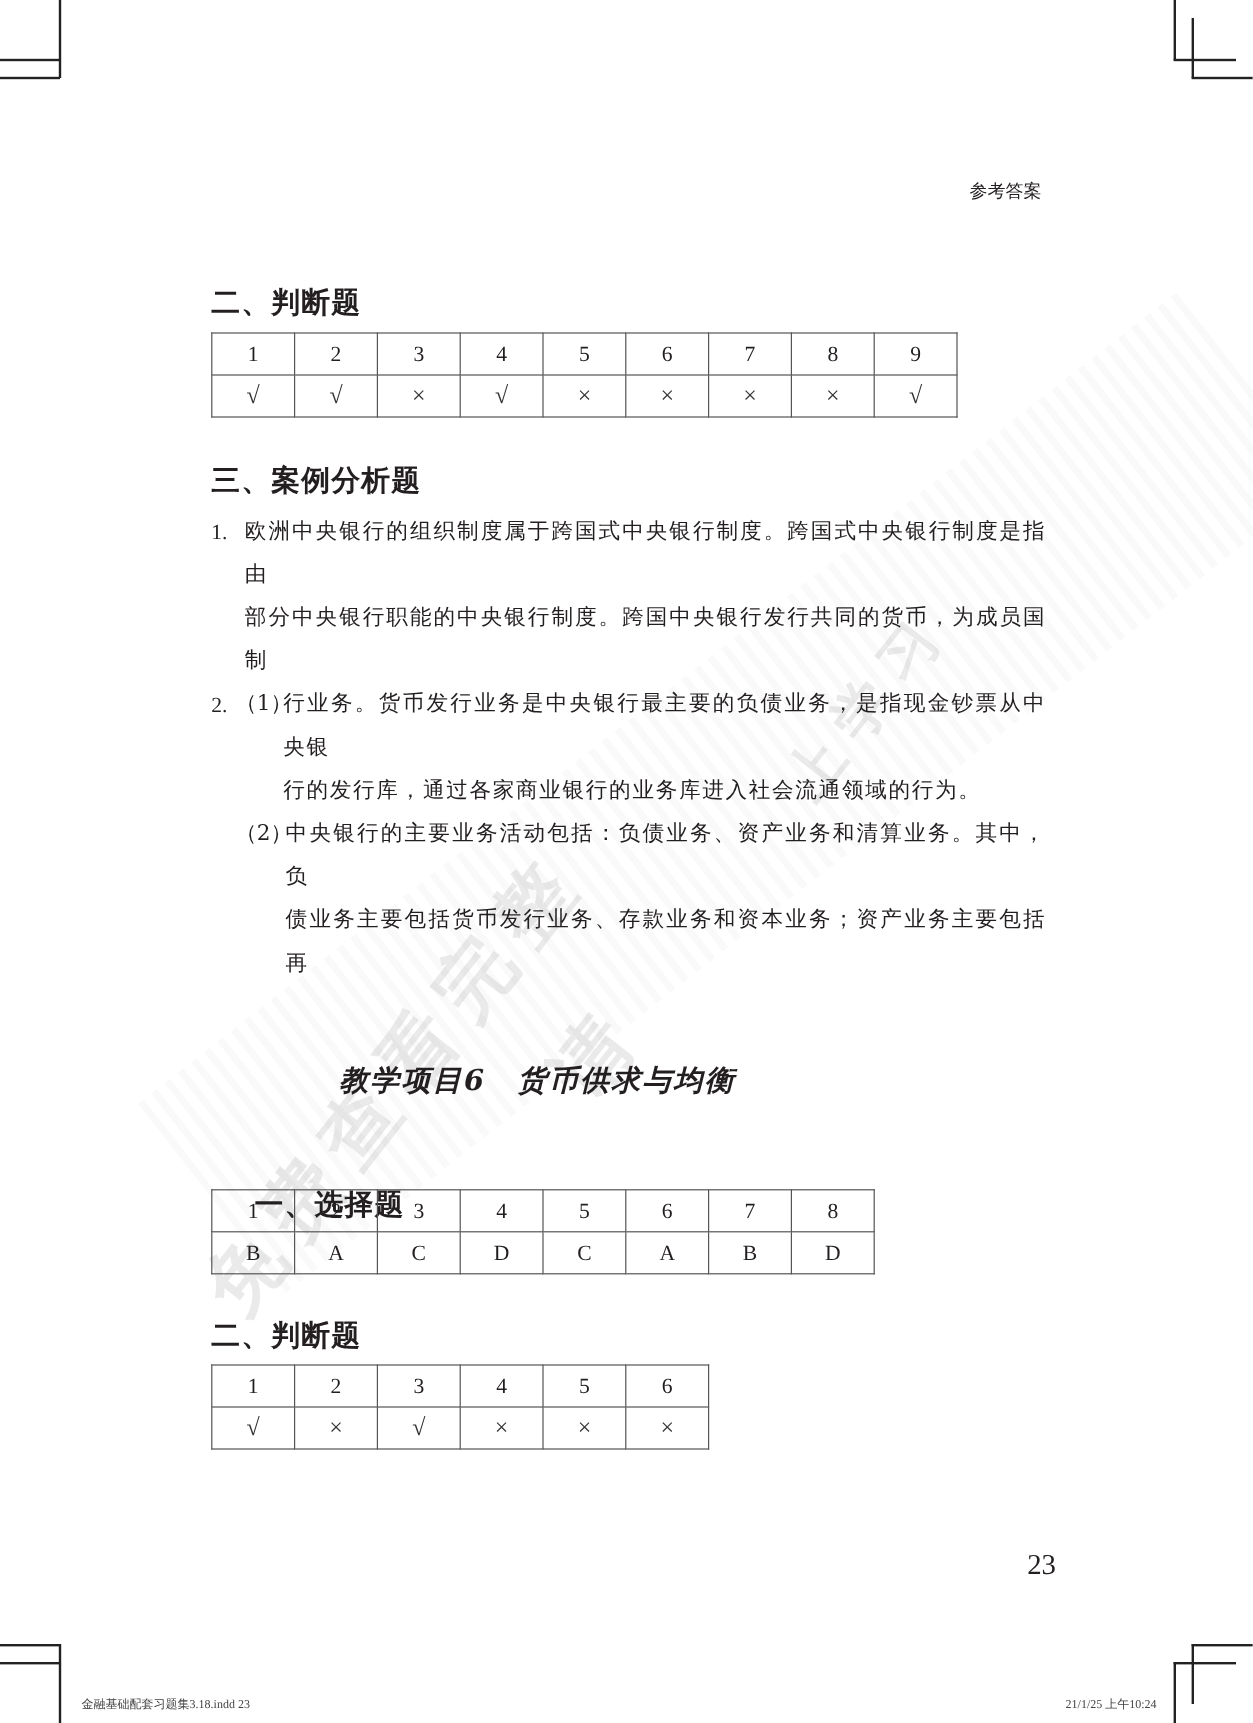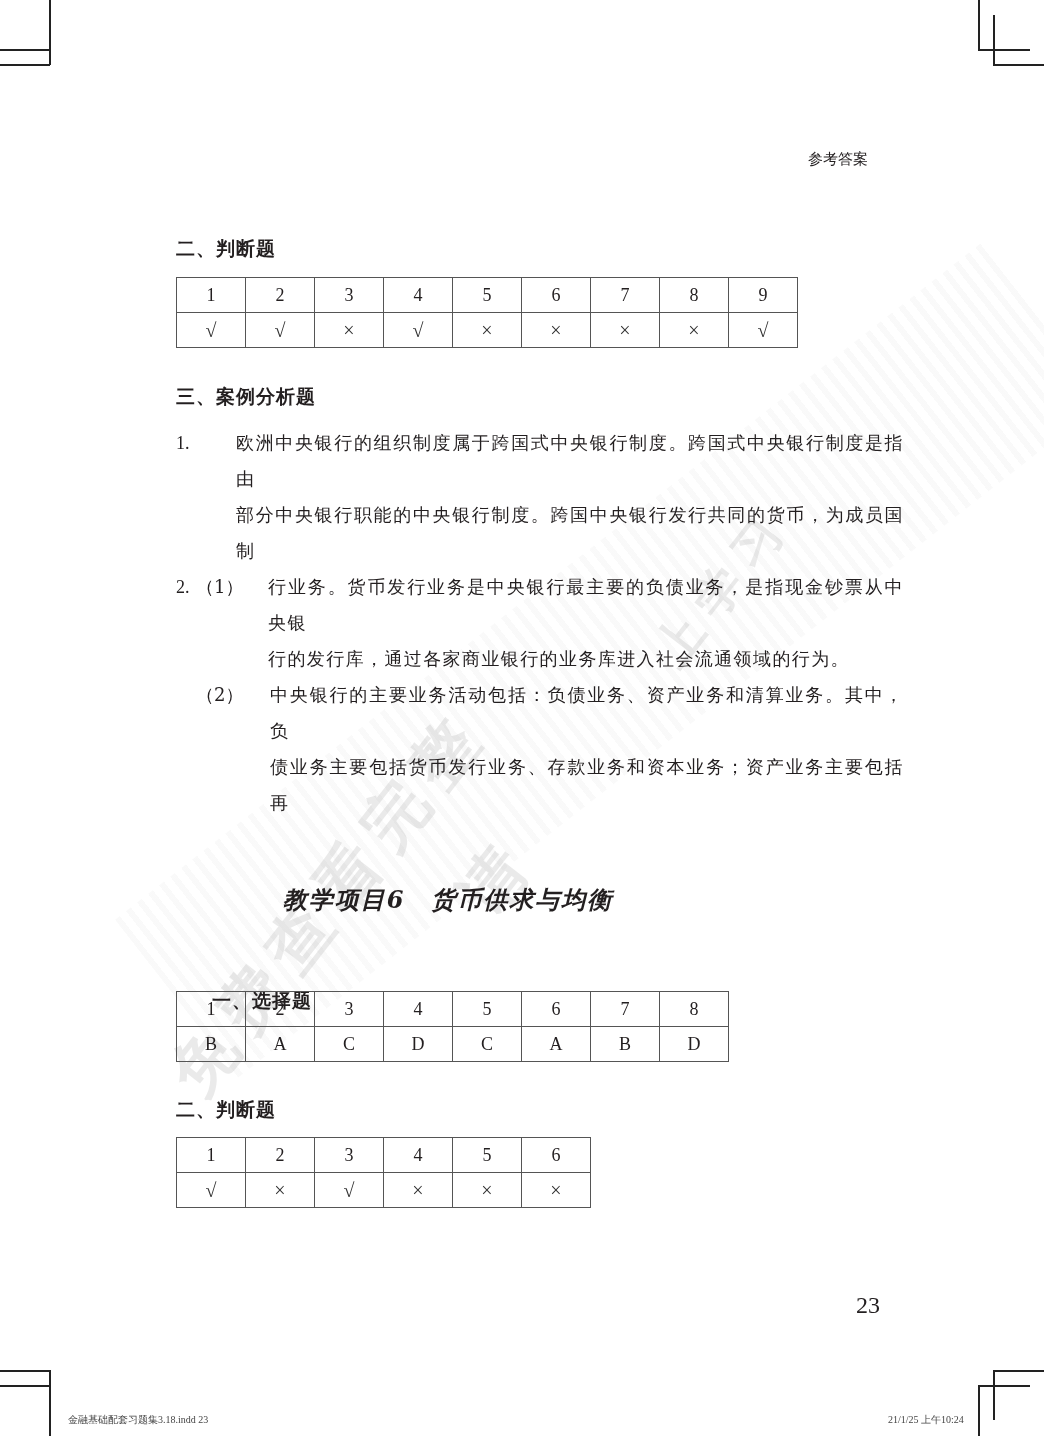--- a/index.html
+++ b/index.html
@@ -22,35 +22,35 @@
     position: absolute; font-weight: bold; color: rgba(160,160,160,0.22);
     font-size: 64px; letter-spacing: 14px; white-space: nowrap;
     transform: rotate(-52deg); transform-origin: left top;
     font-family: "DejaVu Sans", sans-serif; pointer-events: none;
   }
   .running-head {
     position: absolute; top: 150px; right: 176px; font-size: 15px; font-weight: normal;
     font-family: "DejaVu Sans", sans-serif;
   }
   .sec-heading {
-    position: absolute; left: 176px; font-size: 19px; font-weight: bold;
+    position: absolute; left: 176px; font-size: 24px; font-weight: bold;
     font-family: "DejaVu Sans", sans-serif; letter-spacing: 1px;
   }
   table.ans {
     position: absolute; left: 176px; border-collapse: collapse;
     font-family: "Liberation Serif", serif;
   }
   table.ans td {
     border: 1.5px solid #555; width: 68px; height: 34px; text-align: center;
     font-size: 18px; padding: 0; color: #231f20;
   }
   table.ans td.mark { font-size: 20px; color: #333; }
   .para {
     position: absolute; font-size: 18px; line-height: 36px; letter-spacing: 1.4px;
-    font-family: "DejaVu Serif", serif; text-align: justify; margin-left: 32px;
+    font-family: "DejaVu Serif", serif; text-align: justify;
   }
   .chapter-title {
     position: absolute; top: 884px; left: 0; width: 896px; text-align: center;
     font-size: 24px; font-weight: bold; letter-spacing: 2px;
     font-family: "DejaVu Serif", serif;
     font-style: italic;
   }
   .page-num { position: absolute; top: 1292px; left: 856px; font-size: 24px; font-family: "Liberation Serif", serif; }
   .slug { position: absolute; font-size: 10px; color: #444; font-family: "Liberation Serif", serif; }
 </style>

